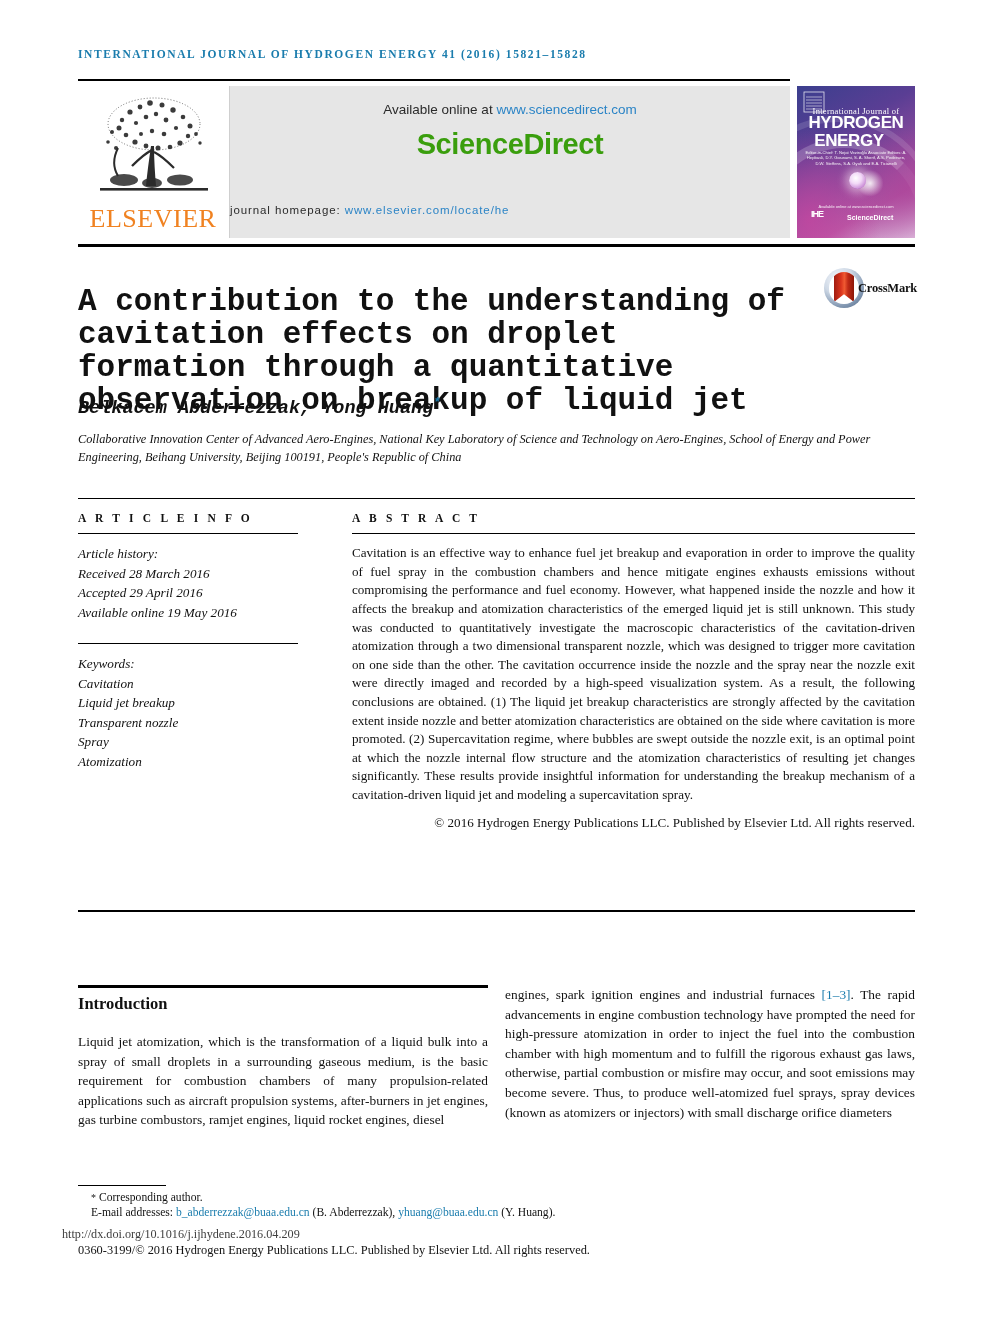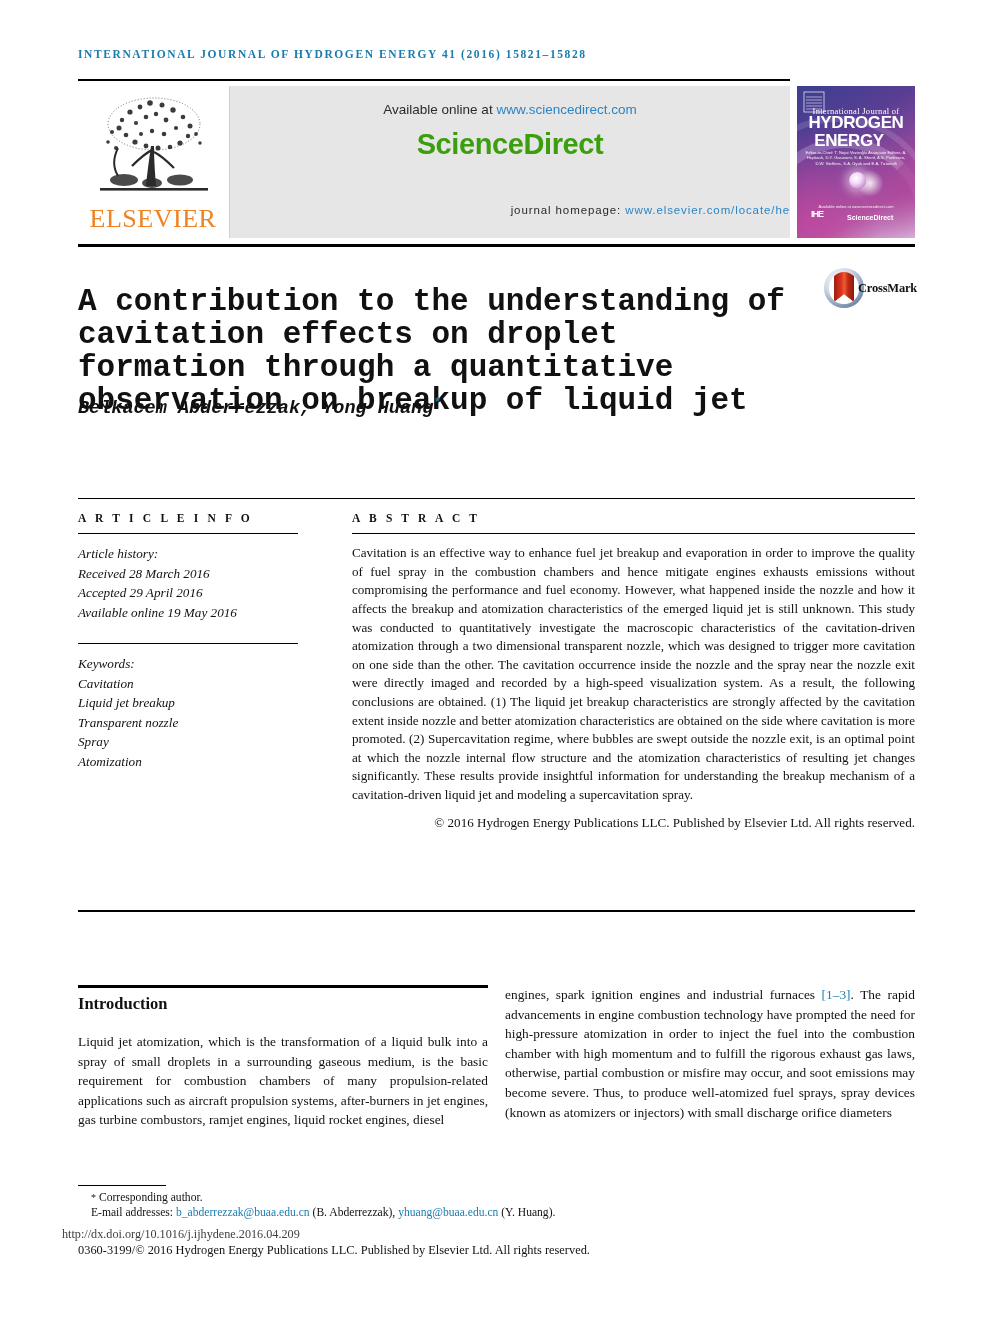--- a/index.html
+++ b/index.html
@@ -103,21 +103,21 @@
     font-family: "Liberation Sans", sans-serif;
     font-size: 29px;
     font-weight: bold;
     color: #3a9e0d;
     letter-spacing: -0.4px;
   }
   .sd-home {
     position: absolute;
     left: 0; top: 118px;
     width: 560px;
-    text-align: right;
+    text-align: left;
     font-family: "Liberation Sans", sans-serif;
     font-size: 11.5px;
     color: #2b2b2b;
     letter-spacing: 0.9px;
   }
   .sd-home a { color: #2b84c6; text-decoration: none; }
 
   
   .cover {
     position: absolute;
@@ -552,20 +552,21 @@
       <div class="cm-inner">
         <div class="cm-book"></div>
       </div>
     </div>
     <div class="cm-text">CrossMark</div>
   </div>
 
   <div class="authors">
     <span>Belkacem Abderrezzak, Yong Huang</span><sup>*</sup>
   </div>
+  <div class="affil">Collaborative Innovation Center of Advanced Aero-Engines, National Key Laboratory of Science and Technology on Aero-Engines, School of Energy and Power Engineering, Beihang University, Beijing 100191, People's Republic of China</div>
 
   <div class="rule-info"></div>
 
   <div class="col-info">
     <div class="sec-head">A R T I C L E   I N F O</div>
     <div class="hr-thin"></div>
     <div class="info-block">
       <div>Article history:</div>
       <div>Received 28 March 2016</div>
       <div>Accepted 29 April 2016</div>

